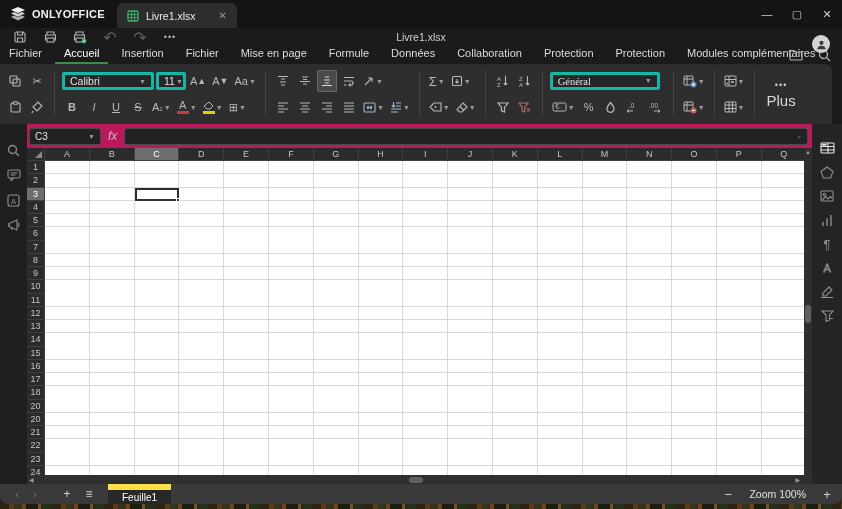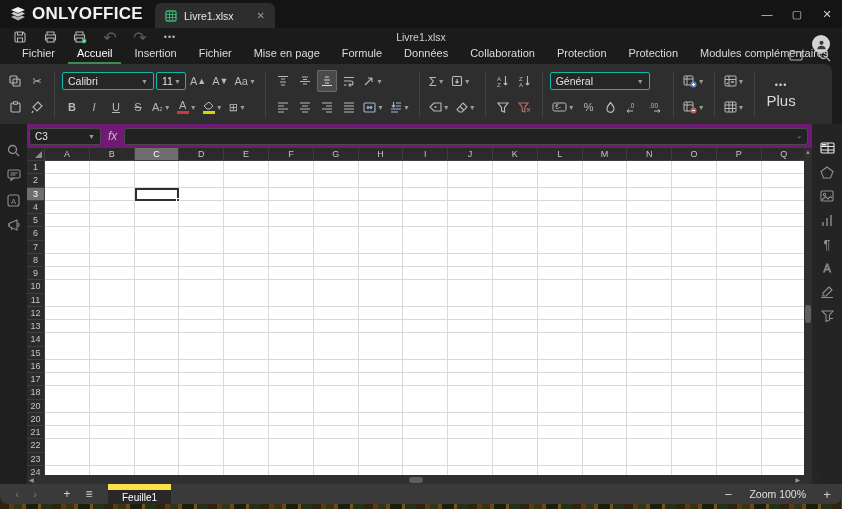--- a/index.html
+++ b/index.html
@@ -9,76 +9,76 @@
     background:repeating-linear-gradient(90deg,#2e2310 0 9px,#5a3a16 9px 14px,#33351a 14px 22px,#6b4618 22px 26px,#1d1c12 26px 38px,#74511d 38px 41px,#24301c 41px 52px);
     position:relative; color:#e6e6e6;
   }
   .window { position:absolute; left:0; top:0; width:842px; height:504px;
     background:#1b1b1b; border-radius:0 0 8px 8px; overflow:hidden;
     display:flex; flex-direction:column; }
 
   
   .titlebar { height:28px; background:#141414; display:flex; align-items:center; flex:0 0 auto; }
   .app-chip { display:flex; align-items:center; gap:6px; padding:0 12px 0 10px; height:28px; }
-  .app-name { font-size:17px; font-weight:bold; letter-spacing:.3px; color:#f2f2f2; }
+  .app-name { font-size:11px; font-weight:bold; letter-spacing:.3px; color:#f2f2f2; }
   .doc-tab { display:flex; align-items:center; gap:7px; height:25px; margin-top:3px;
     background:#2d2d2d; border-radius:6px 6px 0 0; padding:0 10px; min-width:96px; }
   .doc-tab .label { font-size:10.5px; color:#e8e8e8; }
   .doc-tab .close { margin-left:16px; color:#9a9a9a; font-size:10px; cursor:default; }
   .win-controls { margin-left:auto; display:flex; height:28px; }
   .win-btn { width:30px; height:28px; display:flex; align-items:center; justify-content:center;
     color:#cfcfcf; font-size:11px; }
 
   
   .quickbar { height:18px; background:#1b1b1b; display:flex; align-items:center; gap:14px;
     padding-left:12px; position:relative; flex:0 0 auto; }
   .qbtn { display:flex; align-items:center; justify-content:center; width:16px; height:16px; color:#b4b4b4; }
   .qbtn.dim { color:#5d5d5d; }
   .doc-title { position:absolute; left:0; right:0; text-align:center; font-size:10.5px; color:#cfcfcf; pointer-events:none; }
   .avatar { position:absolute; right:12px; top:7px; width:18px; height:18px; border-radius:50%;
     background:#d4d4d4; display:flex; align-items:center; justify-content:center; z-index:5; }
 
   
   .menubar { height:18px; background:#1b1b1b; display:flex; align-items:flex-start; gap:4px;
-    padding-left:13px; flex:0 0 auto; position:relative; }
+    padding-left:0; flex:0 0 auto; position:relative; }
   .menu-item { font-size:11px; color:#dcdcdc; padding:1px 9px 3px; border-bottom:2px solid transparent; white-space:nowrap; }
   .menu-item.active { color:#ffffff; border-bottom-color:#3d8a52; }
   .menu-right { position:absolute; right:10px; top:0; display:flex; gap:12px; align-items:center; height:18px; }
 
   
   .tbar { height:60px; background:#2e2e2e; margin-right:10px; border-radius:0 8px 0 0;
     display:flex; align-items:stretch; padding:4px 2px; flex:0 0 auto; }
   .tsep { width:1px; background:#434343; margin:3px 4px; }
   .tgroup { display:grid; grid-template-rows:1fr 1fr; align-items:center; }
   .trow { display:flex; align-items:center; gap:2px; padding:0 3px; }
   .tbtn { min-width:20px; height:22px; display:flex; align-items:center; justify-content:center;
     color:#b8b8b8; font-size:11px; border-radius:2px; padding:0 2px; }
   .tbtn.sel { background:#4a4a4a; box-shadow:inset 0 0 0 1px #6a6a6a; }
   .caret { font-size:7px; color:#9a9a9a; margin-left:1px; }
   .combo { display:flex; align-items:center; justify-content:space-between; background:#262626;
-    border:1px solid #14b8a6; border-radius:2px; height:18px; font-size:10.5px; color:#e2e2e2; padding:0 5px; }
+    border:3px solid #14b8a6; border-radius:2px; height:18px; font-size:10.5px; color:#e2e2e2; padding:0 5px; }
   .combo.font-name { width:92px; }
   .combo.font-size { width:30px; }
-  .combo.numfmt { width:100px; }
+  .combo.numfmt { width:110px;font-family:Liberation Serif, serif; }
   .bold{font-weight:bold;} .ital{font-style:italic;} .und{text-decoration:underline;} .strike{text-decoration:line-through;}
   .clr-under { display:flex; flex-direction:column; align-items:center; line-height:9px; }
   .clr-under .bar { width:12px; height:3px; margin-top:1px; }
   .mini { font-size:9px; }
   .more-col { display:flex; flex-direction:column; align-items:center; justify-content:center; gap:2px; padding:0 8px; }
   .more-col .plus-label { font-size:15px; color:#d8d8d8;text-align:center; }
 
   
   .workspace { flex:1 1 auto; display:flex; min-height:0; }
   .rail { width:27px; background:#1f1f1f; display:flex; flex-direction:column; align-items:center;
     padding-top:18px; gap:9px; flex:0 0 auto; }
   .rail.right { width:30px; background:#242424; gap:8px; padding-top:16px; }
   .rail .ric { width:16px; height:16px; display:flex; align-items:center; justify-content:center; color:#8f8f8f; }
   .rail .ric.on { color:#e8e8e8; }
   .center-col { width:785px; display:flex; flex-direction:column; flex:0 0 auto; }
-  .formula-row { height:24px; display:flex; align-items:center; gap:4px; padding:0 4px 0 2px; background:#701a75; }
+  .formula-row { height:24px; display:flex; align-items:center; gap:4px; padding:0 4px 0 2px; background:#be185d; }
   .namebox { width:72px; height:17px; background:#222; border:1px solid #4a4a4a; border-radius:3px;
     display:flex; align-items:center; justify-content:space-between; padding:0 5px; font-size:10px; color:#e6e6e6; }
   .fx { font-size:12px; font-style:italic; color:#bdbdbd; padding:0 3px; }
   .fbar { flex:1; height:17px; background:#222; border:1px solid #4a4a4a; border-radius:3px;
     display:flex; align-items:center; justify-content:flex-end; padding:0 5px; font-size:10px; color:#e6e6e6; }
 
   
   .grid-wrap { position:relative; height:327px; background:#fff; overflow:hidden; }
   .corner { position:absolute; left:0; top:0; width:18px; height:13px; background:#2b2b2b; border-right:1px solid #3e3e3e; border-bottom:1px solid #3e3e3e; }
   .corner .tri { position:absolute; right:2px; bottom:2px; width:0; height:0;

